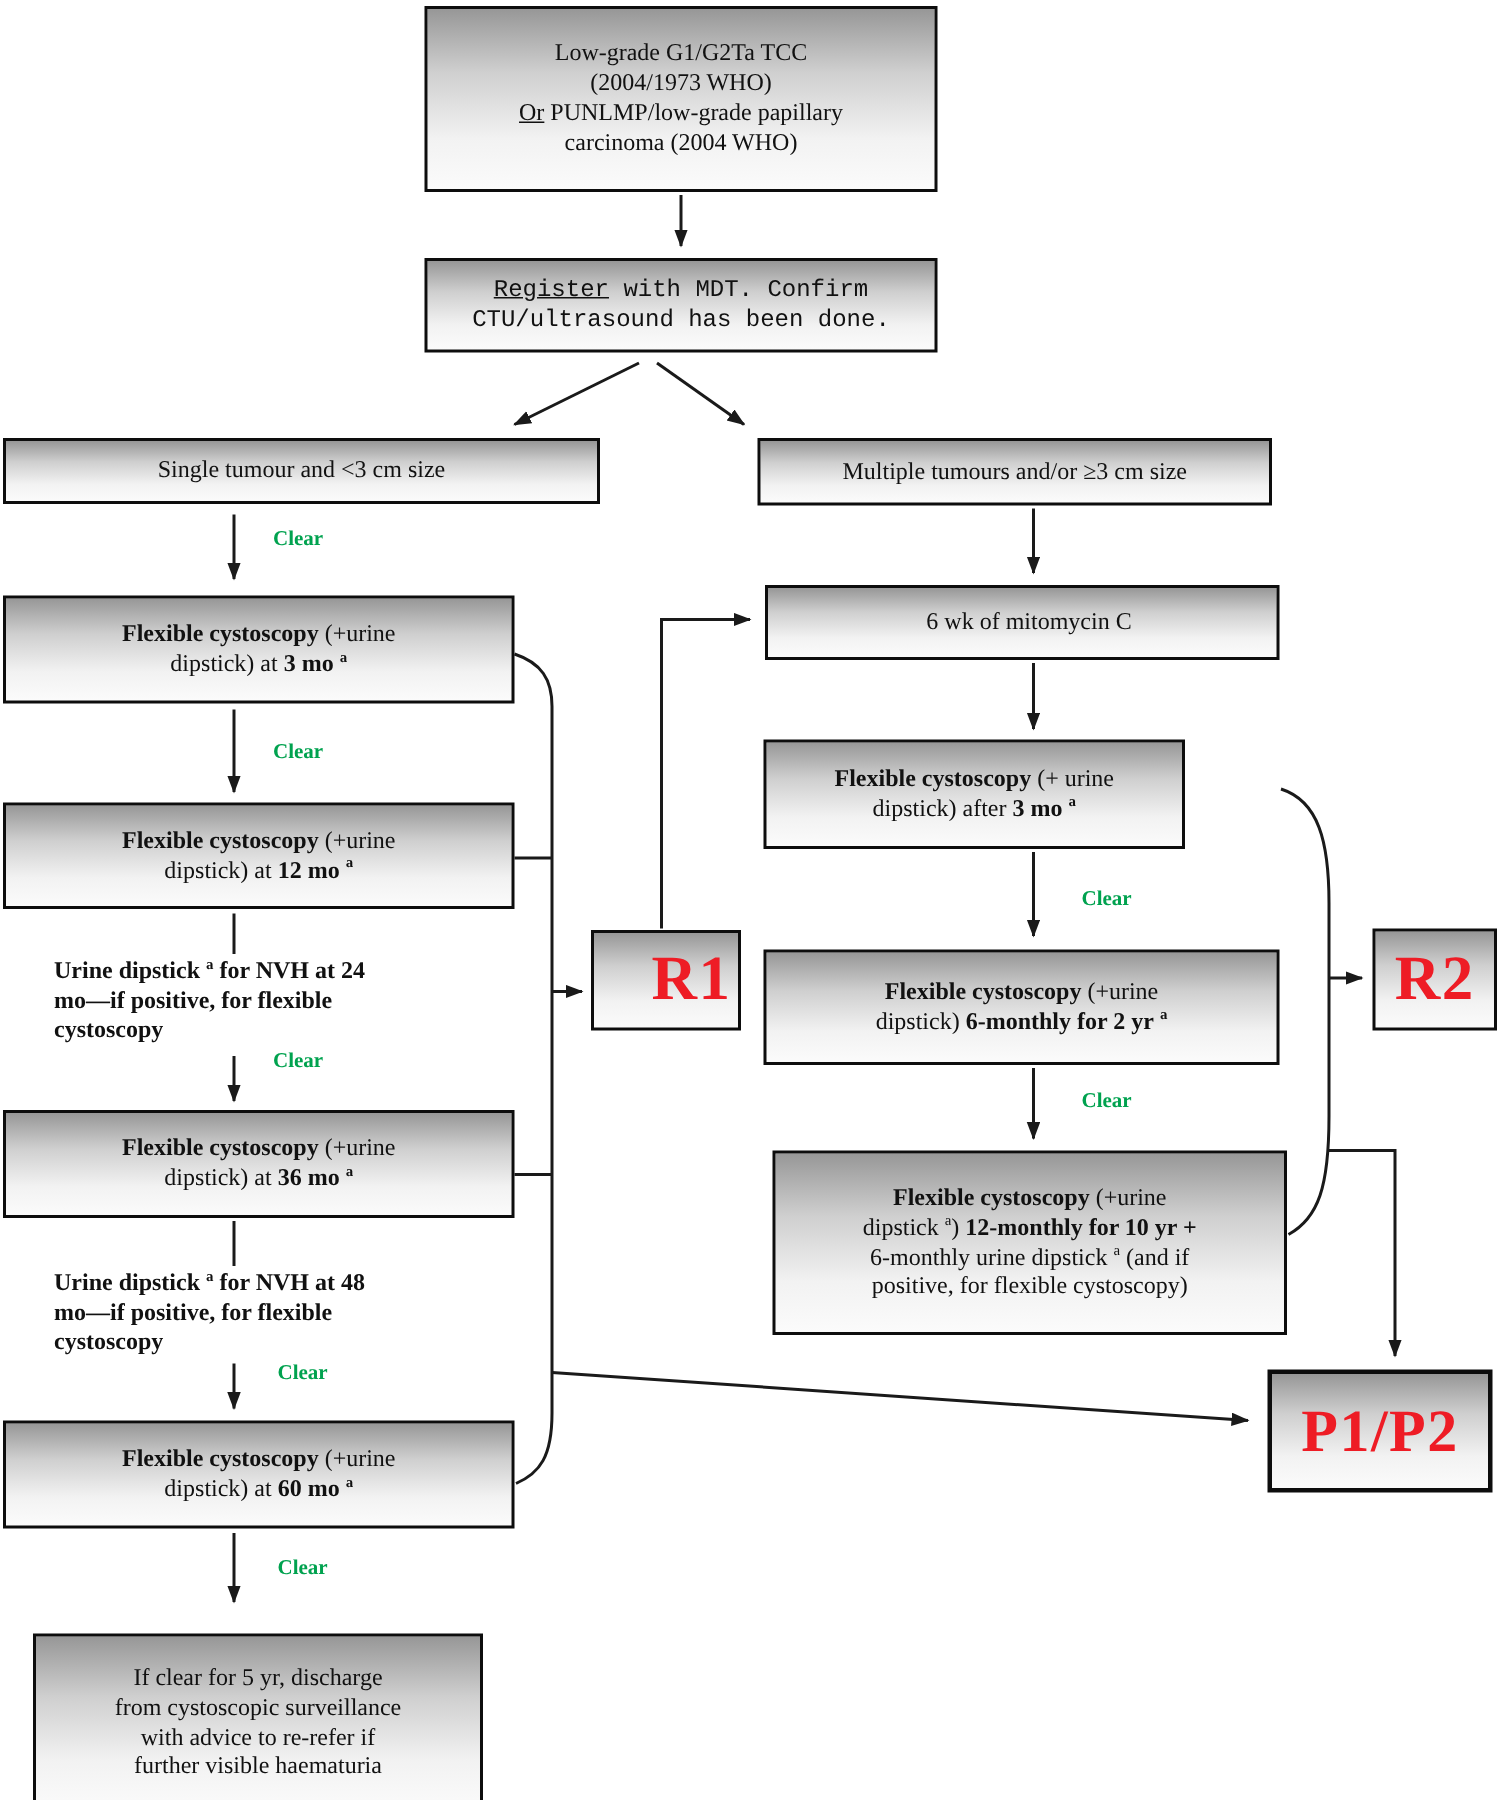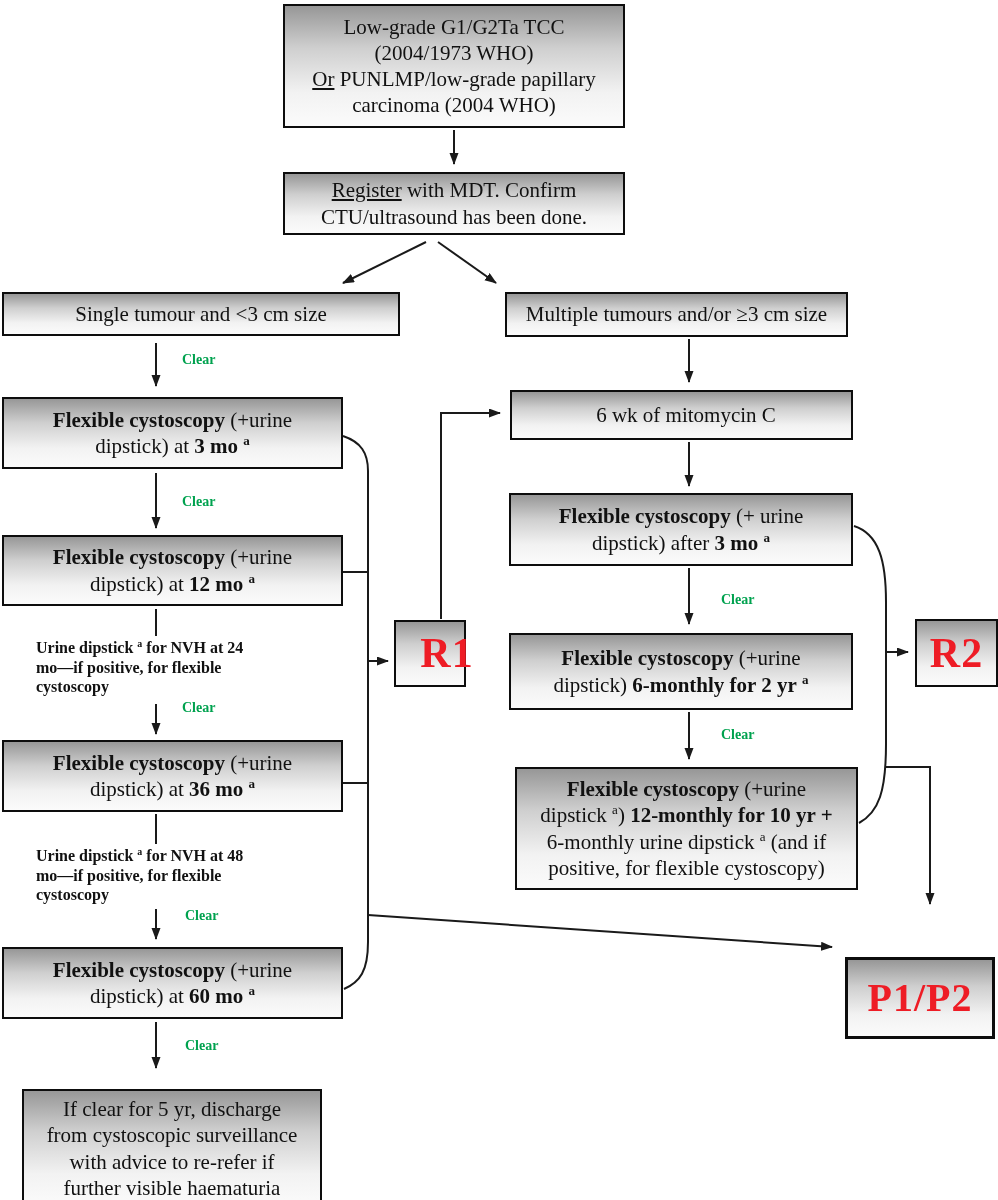--- a/index.html
+++ b/index.html
@@ -12,39 +12,39 @@
     overflow:hidden;
   }
   .connectors{position:absolute;left:0;top:0;width:998px;height:1200px;z-index:1;}
   .node{
     position:absolute;
     box-sizing:border-box;
     border:2px solid #0d0d0d;
     background:linear-gradient(180deg,#979797 0%,#cfcfcf 35%,#f2f2f2 72%,#fbfbfb 100%);
     display:flex;align-items:center;justify-content:center;
     text-align:center;
-    font-size:21px;line-height:1.24;
+    font-size:16px;line-height:1.24;
     z-index:2;
     padding:2px 6px;
   }
   .node.thick{border-width:3px;}
   .note{
     position:absolute;
     text-align:left;
     font-size:16px;line-height:1.22;
     font-weight:bold;
     z-index:2;
   }
   .ref{
     font-weight:bold;
     color:var(--red,#ee1c25);
     font-size:42px;
     letter-spacing:1px;
   }
-  .ref-large{font-size:40px;margin-top:44px;}
+  .ref-large{font-size:40px;}
   .clear-label{
     position:absolute;
     font-weight:bold;
     color:var(--green,#00a24f);
     font-size:14px;
     z-index:2;
   }
   .b{font-weight:bold;margin-top:32px;}
   .u{text-decoration:underline;}
   .sup{vertical-align:super;font-size:0.62em;line-height:0;}
@@ -89,21 +89,21 @@
       <path d="M854,526 C879,534 886,561 886,602 L886,744 C886,791 879,812 859,823"></path>
       <path d="M886,652 L908,652" marker-end="url(#ah)"></path>
       <path d="M886,767 L930,767 L930,904" marker-end="url(#ah)"></path>
     </g>
   </svg>
 
   <div class="node" style="left:283px;top:4px;width:342px;height:124px;">
     <span><span>Low-grade G1/G2Ta TCC</span><br><span>(2004/1973 WHO)</span><br><span class="u">Or</span><span> PUNLMP/low-grade papillary</span><br><span>carcinoma (2004 WHO)</span></span>
   </div>
 
-  <div class="node" style="left:283px;top:172px;width:342px;height:63px;">
+  <div class="node" style="left:283px;top:172px;width:342px;height:63px;font-family:Liberation Mono, monospace;">
     <span><span class="u">Register</span><span> with MDT. Confirm</span><br><span>CTU/ultrasound has been done.</span></span>
   </div>
 
   <div class="node" style="left:2px;top:292px;width:398px;height:44px;">
     <span><span>Single tumour and &lt;3 cm size</span></span>
   </div>
 
   <div class="node" style="left:505px;top:292px;width:343px;height:45px;">
     <span><span>Multiple tumours and/or ≥3 cm size</span></span>
   </div>
@@ -133,33 +133,33 @@
   </div>
 
   <div class="node" style="left:22px;top:1077px;width:300px;height:119px;margin-top:12px;">
     <span><span>If clear for 5 yr, discharge</span><br><span>from cystoscopic surveillance</span><br><span>with advice to re-refer if</span><br><span>further visible haematuria</span></span>
   </div>
 
   <div class="node" style="left:510px;top:390px;width:343px;height:50px;padding-left:15px;">
     <span><span>6 wk of mitomycin C</span></span>
   </div>
 
-  <div class="node" style="left:509px;top:493px;width:344px;height:73px;">
+  <div class="node" style="left:509px;top:493px;width:281px;height:73px;">
     <span><span class="b">Flexible cystoscopy</span><span> (+ urine</span><br><span>dipstick) after </span><span class="b">3 mo</span><span> </span><span class="b sup">a</span></span>
   </div>
 
   <div class="node" style="left:509px;top:633px;width:344px;height:77px;">
     <span><span class="b">Flexible cystoscopy</span><span> (+urine</span><br><span>dipstick) </span><span class="b">6-monthly for 2 yr</span><span> </span><span class="b sup">a</span></span>
   </div>
 
   <div class="node" style="left:515px;top:767px;width:343px;height:123px;">
     <span><span class="b">Flexible cystoscopy</span><span> (+urine</span><br><span>dipstick </span><span class="sup">a</span><span>) </span><span class="b">12-monthly for 10 yr +</span><br><span>6-monthly urine dipstick </span><span class="sup">a</span><span> (and if</span><br><span>positive, for flexible cystoscopy)</span></span>
   </div>
 
-  <div class="node ref" style="left:394px;top:620px;width:72px;height:67px;padding-left:40px;">
+  <div class="node ref" style="left:394px;top:620px;width:100px;height:67px;padding-left:40px;">
     <span>R1</span>
   </div>
 
   <div class="node ref" style="left:915px;top:619px;width:83px;height:68px;">
     <span>R2</span>
   </div>
 
   <div class="node ref ref-large thick" style="left:845px;top:913px;width:150px;height:82px;">
     <span>P1/P2</span>
   </div>

